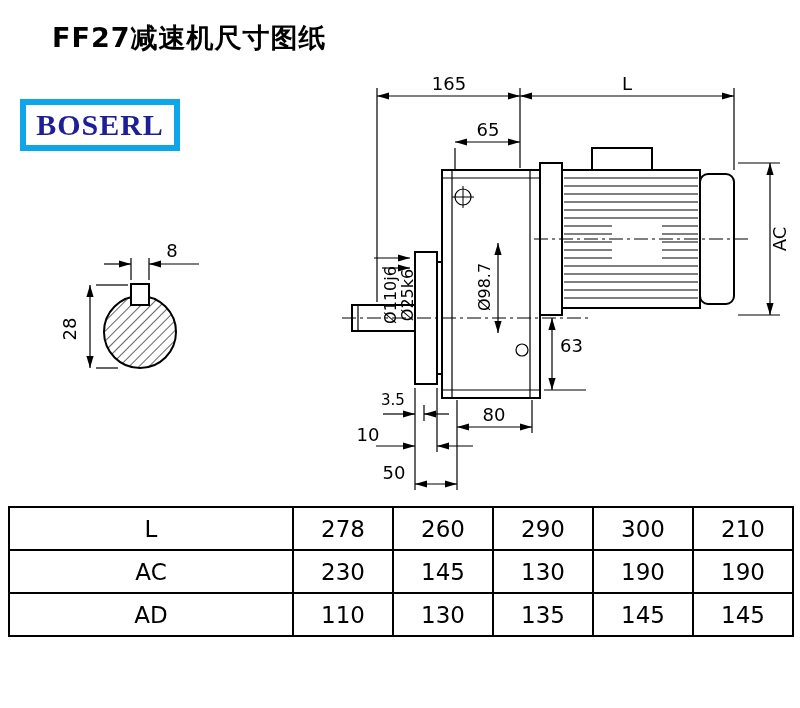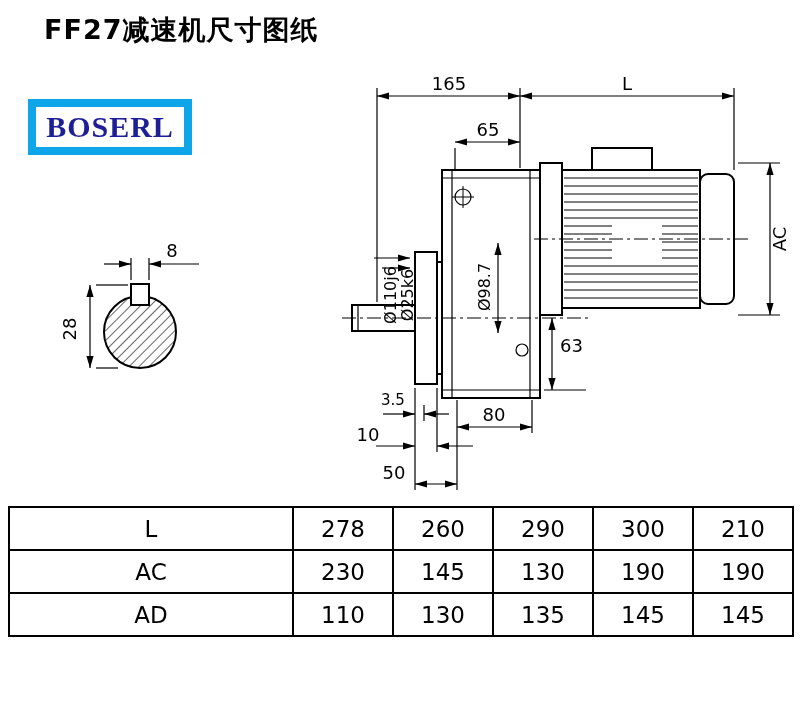--- a/index.html
+++ b/index.html
@@ -1,27 +1,27 @@
 <!DOCTYPE html>
 <html><head>
 <meta charset="utf-8">
 <style>
   html,body{margin:0;padding:0;}
   body{
     width:800px;height:708px;position:relative;background:#fff;
     font-family:"DejaVu Sans", sans-serif;color:#000;overflow:hidden;
   }
   .title{
-    position:absolute;left:44px;top:12px;margin:0;
+    position:absolute;left:44px;top:12px;margin:8px;
     font-size:27px;font-weight:bold;letter-spacing:1px;
     font-family:"DejaVu Sans", sans-serif;
   }
   .logo{
-    position:absolute;left:28px;top:99px;width:148px;height:40px;
-    border:8px solid #0ea5e9;background:#fff;
+    position:absolute;left:20px;top:99px;width:148px;height:40px;
+    border:6px solid #0ea5e9;background:#fff;
     display:flex;align-items:center;justify-content:center;
   }
   .logo span{
     font-family:"Liberation Serif", serif;font-weight:bold;
     font-size:30px;color:#1e1e96;letter-spacing:1px;line-height:1;
   }
   svg.draw{position:absolute;left:0;top:0;}
   svg .o{stroke:#000;stroke-width:2;fill:none;}
   svg .t{stroke:#000;stroke-width:1.2;fill:none;}
   svg .f1{stroke:#000;stroke-width:1;fill:none;}

